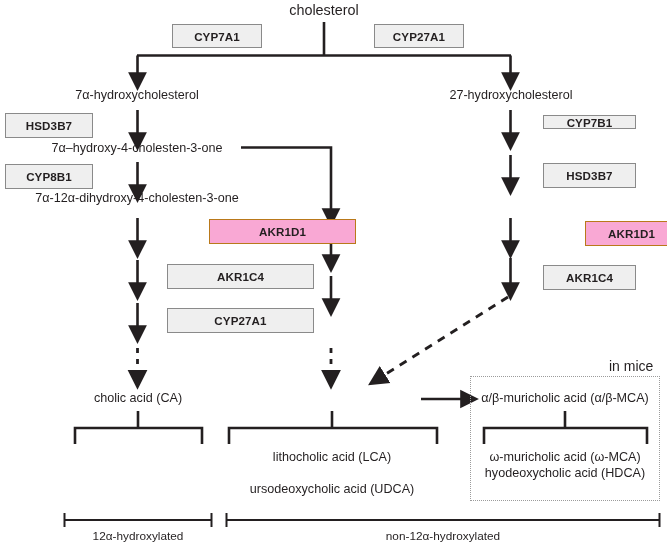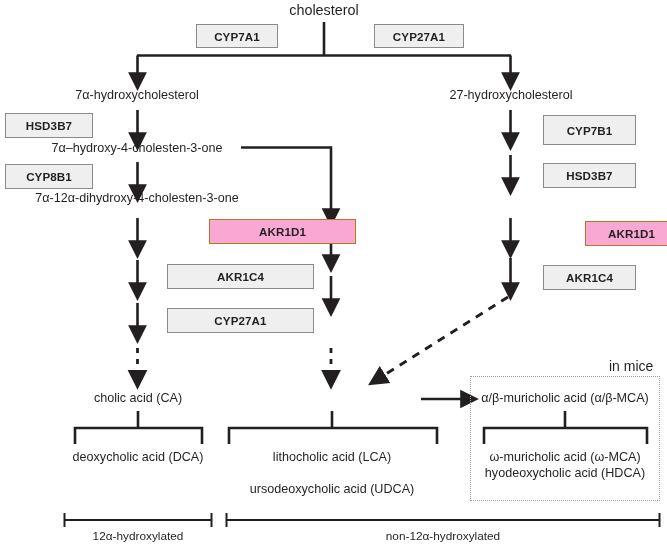--- a/index.html
+++ b/index.html
@@ -151,43 +151,42 @@
   <div class="metab" style="left:137px; top:141px;">7α–hydroxy-4-cholesten-3-one</div>
 
   <div class="metab" style="left:137px; top:191px;">7α-12α-dihydroxy-4-cholesten-3-one</div>
 
 
   <div class="metab" style="left:138px; top:391px;">cholic acid (CA)</div>
 
 
   <div class="metab" style="left:565px; top:391px;">α/β-muricholic acid (α/β-MCA)</div>
 
-  <div class="metab" style="left:138px; top:450px;">deoxycholic acid (DCA)</div>
 
   <div class="metab" style="left:332px; top:450px;">lithocholic acid (LCA)</div>
   <div class="metab" style="left:332px; top:482px;">ursodeoxycholic acid (UDCA)</div>
 
   <div class="metab" style="left:565px; top:450px;">ω-muricholic acid (ω-MCA)</div>
   <div class="metab" style="left:565px; top:466px;">hyodeoxycholic acid (HDCA)</div>
 
-  <div class="enzyme" style="left:196px; top:24px; width:82px; height:24px;">CYP7A1</div>
+  <div class="enzyme" style="left:172px; top:24px; width:90px; height:24px;">CYP7A1</div>
 
   <div class="enzyme" style="left:374px; top:24px; width:90px; height:24px;">CYP27A1</div>
 
   <div class="enzyme" style="left:5px; top:113px; width:88px; height:25px;">HSD3B7</div>
 
   <div class="enzyme" style="left:5px; top:164px; width:88px; height:25px;">CYP8B1</div>
 
   <div class="enzyme hl" style="left:167px; top:219px; width:147px; height:25px;">AKR1D1</div>
 
   <div class="enzyme" style="left:167px; top:264px; width:147px; height:25px;">AKR1C4</div>
 
   <div class="enzyme" style="left:167px; top:308px; width:147px; height:25px;">CYP27A1</div>
 
-  <div class="enzyme" style="left:543px; top:115px; width:93px; height:30px;">CYP7B1</div>
+  <div class="enzyme" style="left:543px; top:115px; width:93px; height:14px;">CYP7B1</div>
 
   <div class="enzyme" style="left:543px; top:163px; width:93px; height:25px;">HSD3B7</div>
 
   <div class="enzyme hl" style="left:543px; top:221px; width:93px; height:25px;">AKR1D1</div>
 
   <div class="enzyme" style="left:543px; top:265px; width:93px; height:25px;">AKR1C4</div>
 
   <div class="mice-label" style="left:609px; top:358px;">in mice</div>
   <div class="mice-box" style="left:470px; top:376px; width:190px; height:125px;"></div>
 

